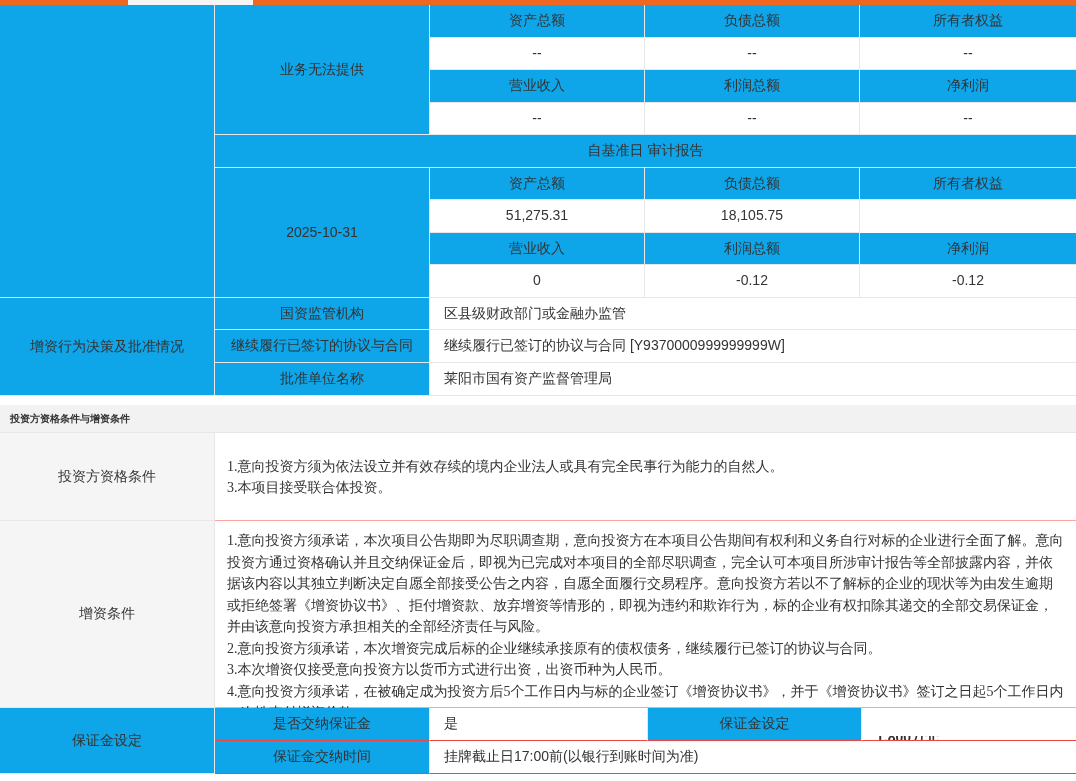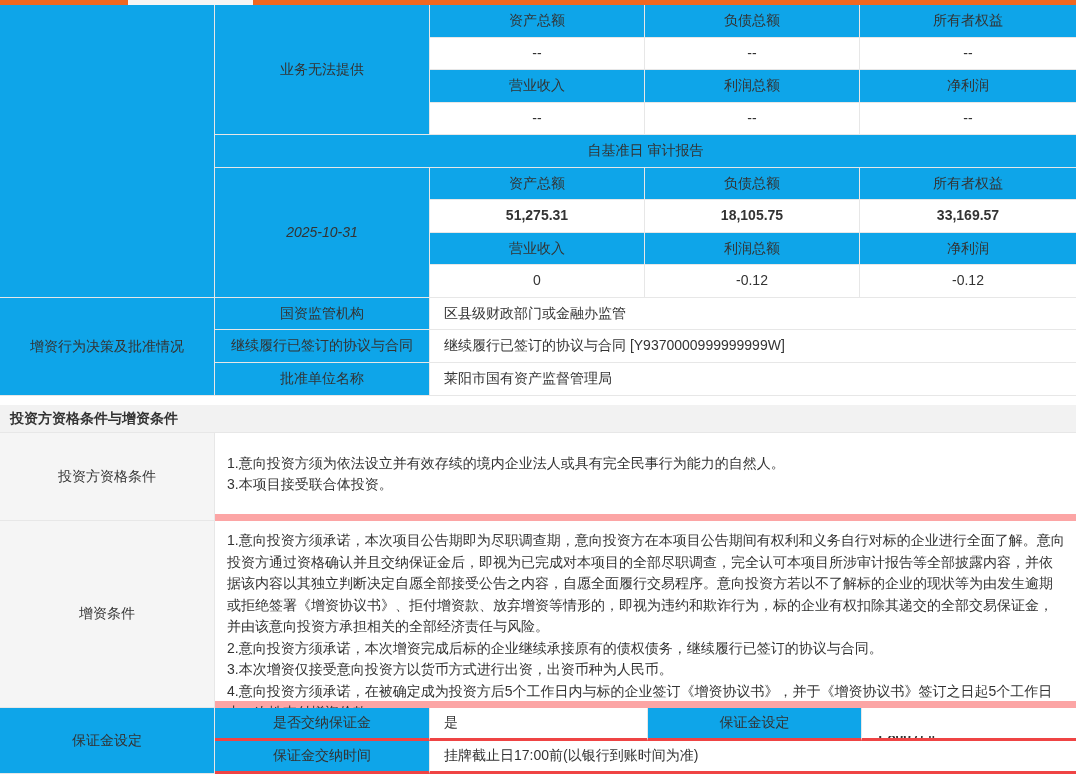--- a/index.html
+++ b/index.html
@@ -30,54 +30,54 @@
     text-align:center; line-height:1.2; overflow:hidden;
   }
   .cell.last { border-right:none; }
   .cell.nb { border-bottom:none; }
   .gray { background:#0ea5e9; }
   .white { background:#fff; }
   .leftv { justify-content:flex-start; text-align:right; padding-left:14px; }
 
   .cA { grid-column:1; grid-row:1/10; }
   .cB { grid-column:2; grid-row:1/5; }
-  .cC { grid-column:2; grid-row:6/10;font-style:italic; }
+  .cC { grid-column:2; grid-row:6/10; }
   .cD { grid-column:1; grid-row:10/13; border-bottom:none; }
   .r5 { grid-column:2/6; grid-row:5; border-right:none; }
   .g3 { grid-column:3; } .g4 { grid-column:4; } .g5 { grid-column:5; }
   .rr1 { grid-row:1; } .rr2 { grid-row:2; } .rr3 { grid-row:3; } .rr4 { grid-row:4; }
-  .rr6 { grid-row:6; } .rr7 { grid-row:7;font-weight:bold; } .rr8 { grid-row:8; } .rr9 { grid-row:9; }
+  .rr6 { grid-row:6; } .rr7 { grid-row:7; } .rr8 { grid-row:8; } .rr9 { grid-row:9; }
   .rr10 { grid-row:10; } .rr11 { grid-row:11; } .rr12 { grid-row:12; }
   .vspan { grid-column:3/6; border-right:none; }
 
   
   .gap { height:9px; background:#fff; }
   .section-bar {
     height:27px; line-height:27px; background:#f2f2f2;
-    font-weight:bold; font-size:14px; padding-left:10px;
+    font-weight:bold; font-size:10px; padding-left:10px;
   }
 
   
   .cond-grid { display:grid; width:1076px; grid-template-columns:215px 1fr; border-top:1px solid #e7e7e7; }
   .cond-label {
     background:#f5f5f5; border-right:1px solid #e7e7e7; border-bottom:1px solid #e7e7e7;
     display:flex; align-items:center; justify-content:center; text-align:center;
   }
-  .cond-content { background:#fff; border-bottom:7px solid #fca5a5; padding:8px 10px 8px 12px; }
+  .cond-content { background:#fff; border-bottom:1px solid #fca5a5; padding:8px 10px 8px 12px;font-family:Liberation Serif, serif; }
   .h-qual { height:88px; }
   .h-terms { height:187px; }
   .qual-content { display:flex; flex-direction:column; justify-content:center; }
   .qual-content div { line-height:21px; }
   .terms-content { padding-top:9px; }
   .terms-content div { line-height:21.5px; }
 
   
   .dep-wrap { grid-column:1/3; display:grid; grid-template-columns:215px 215px 218px 214px 1fr; grid-template-rows:33px 33px; }
   .dep-cell {
-    border-right:1px solid #e7e7e7; border-bottom:3px solid #ef4444;
+    border-right:1px solid #e7e7e7; border-bottom:1px solid #ef4444;
     display:flex; align-items:center; overflow:hidden;
   }
   .dep-cell.center { justify-content:center; text-align:center; }
   .dep-cell.lpad { padding-left:14px; }
   .dep-cell.bold { font-weight:bold; }
   .dep-cell.noR { border-right:none; }
   .dep-label-main { grid-column:1; grid-row:1/3; border-bottom:1px solid #e7e7e7; }
   .dep-time-val { grid-column:3/6; }
 </style>
 </head>
@@ -116,21 +116,20 @@
     <div class="cell gray r5">自基准日 审计报告</div>
 
     <div class="cell gray cC">2025-10-31</div>
 
     <div class="cell gray g3 rr6">资产总额</div>
     <div class="cell gray g4 rr6">负债总额</div>
     <div class="cell gray g5 rr6 last">所有者权益</div>
 
     <div class="cell white g3 rr7">51,275.31</div>
     <div class="cell white g4 rr7">18,105.75</div>
-    <div class="cell white g5 rr7 last">33,169.57</div>
 
     <div class="cell gray g3 rr8">营业收入</div>
     <div class="cell gray g4 rr8">利润总额</div>
     <div class="cell gray g5 rr8 last">净利润</div>
 
     <div class="cell white g3 rr9">0</div>
     <div class="cell white g4 rr9">-0.12</div>
     <div class="cell white g5 rr9 last">-0.12</div>
 
     <div class="cell gray cD">增资行为决策及批准情况</div>

